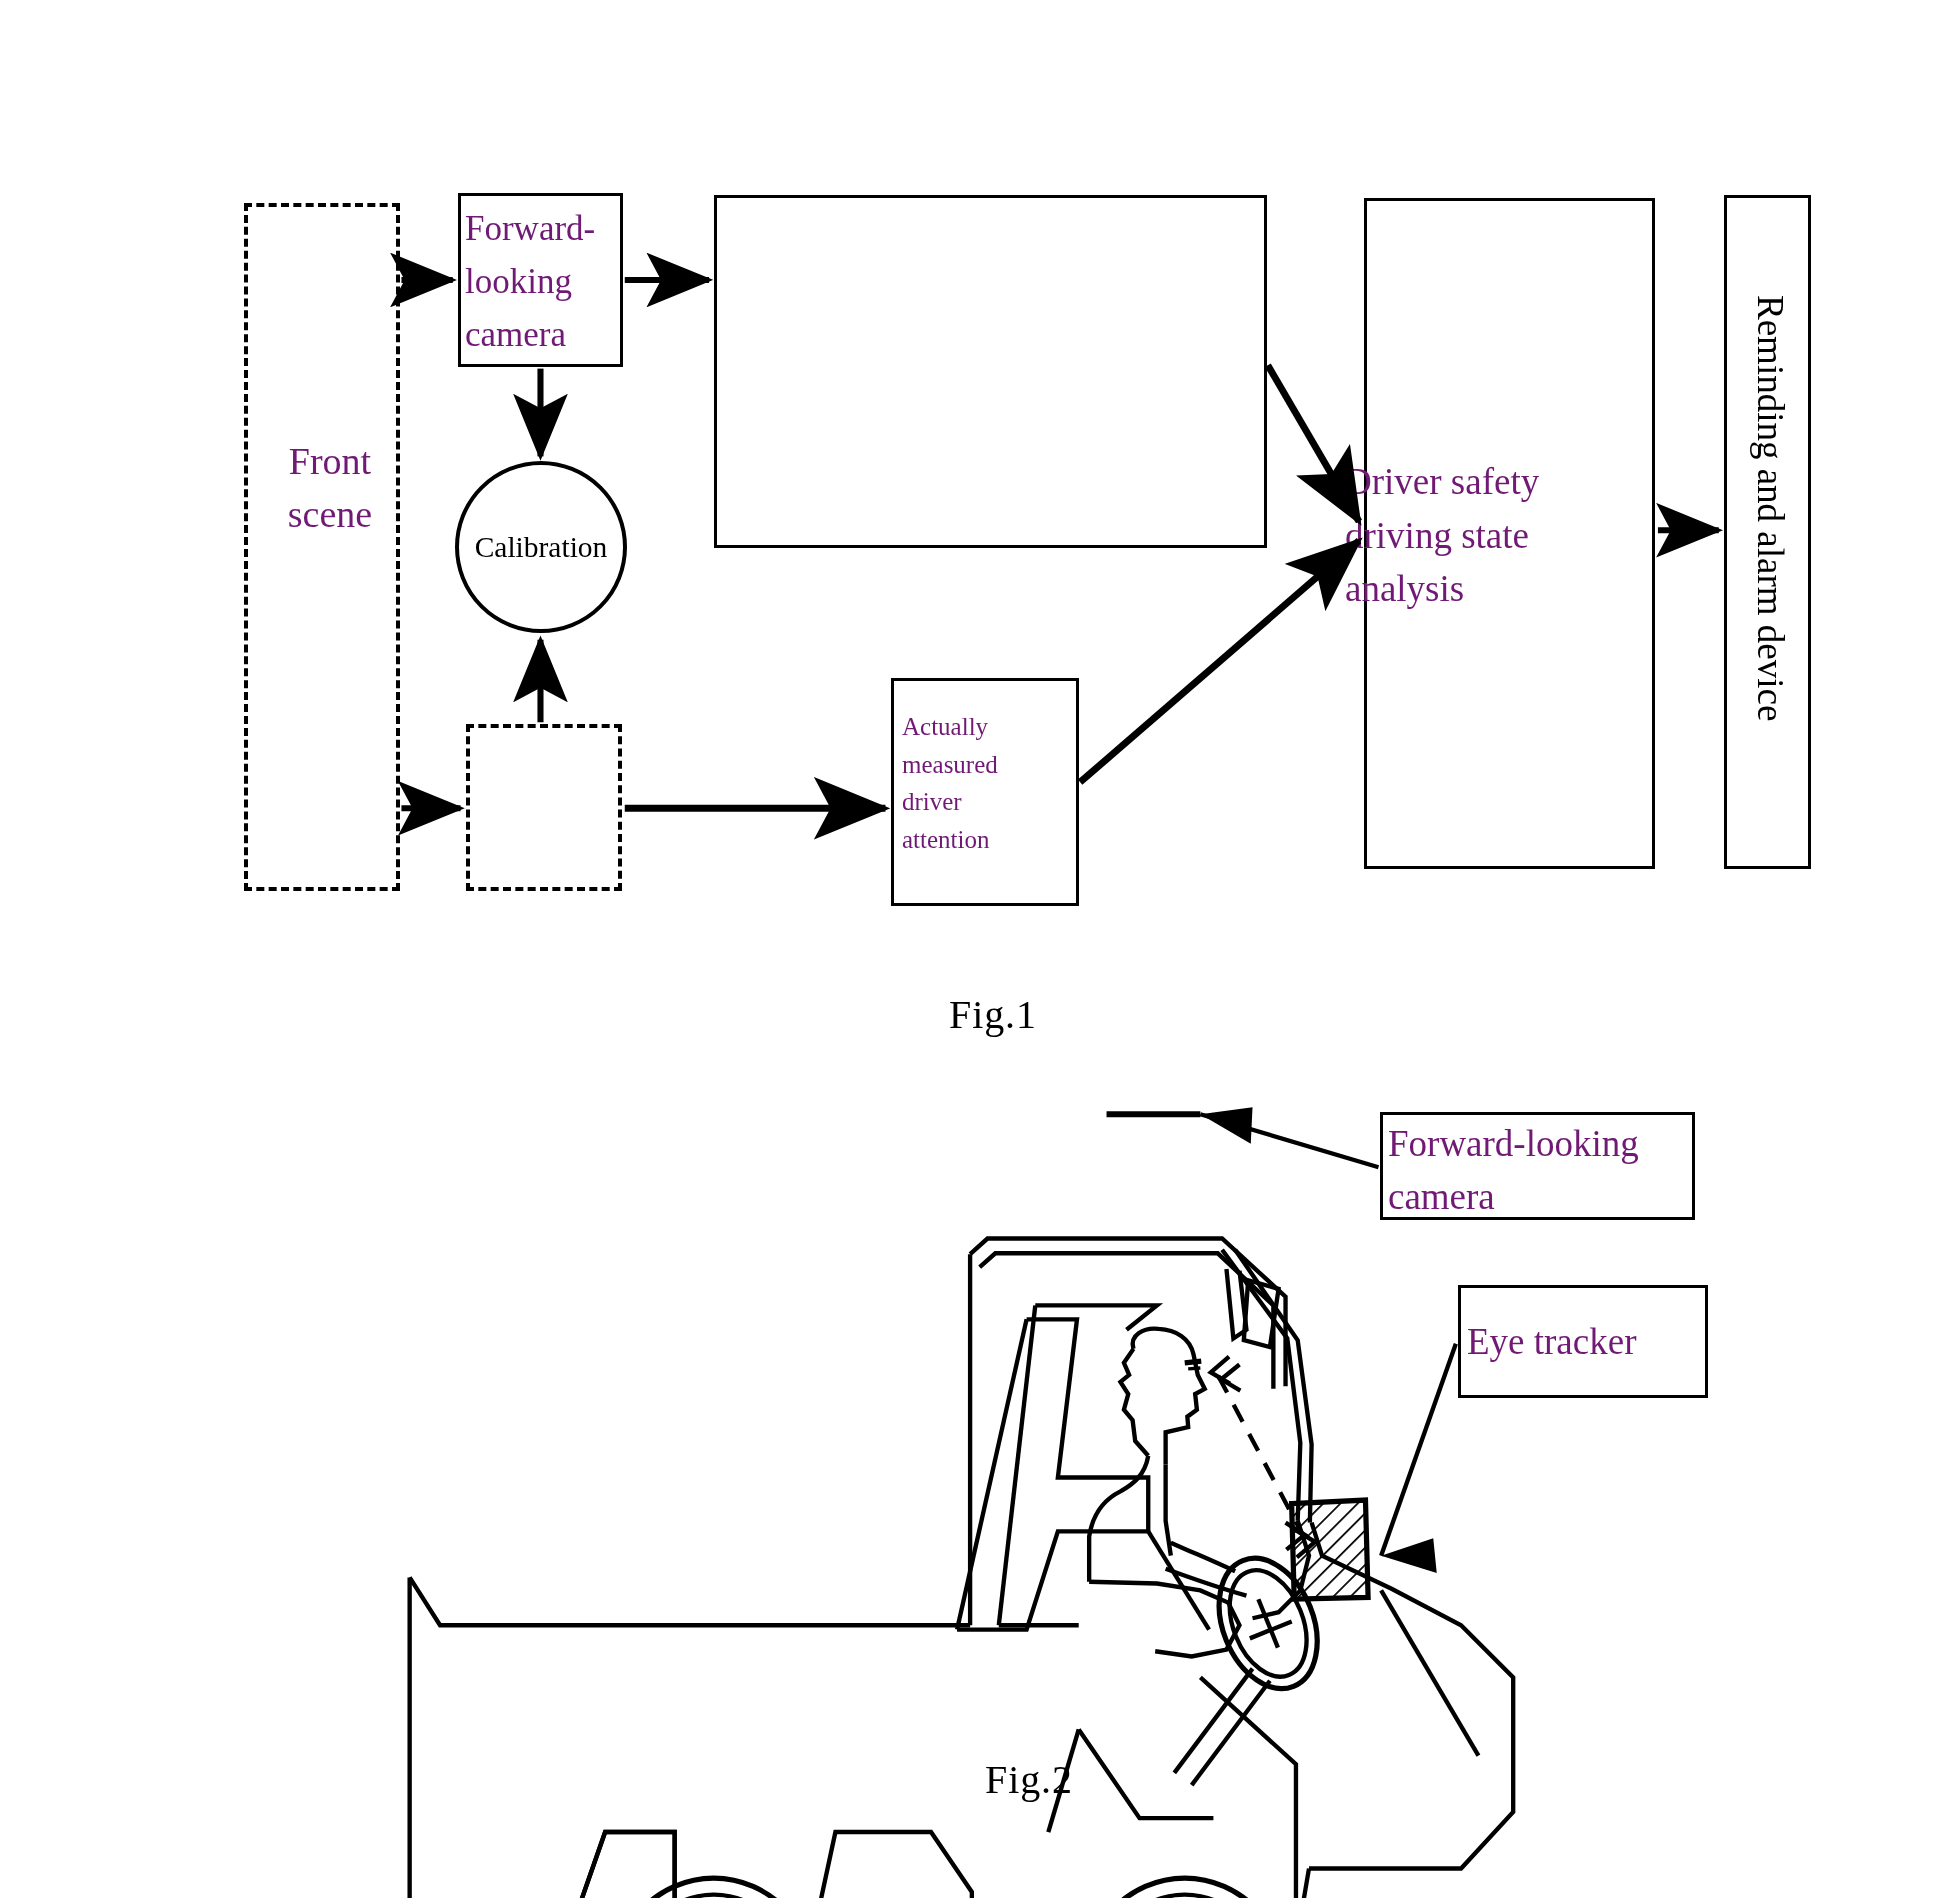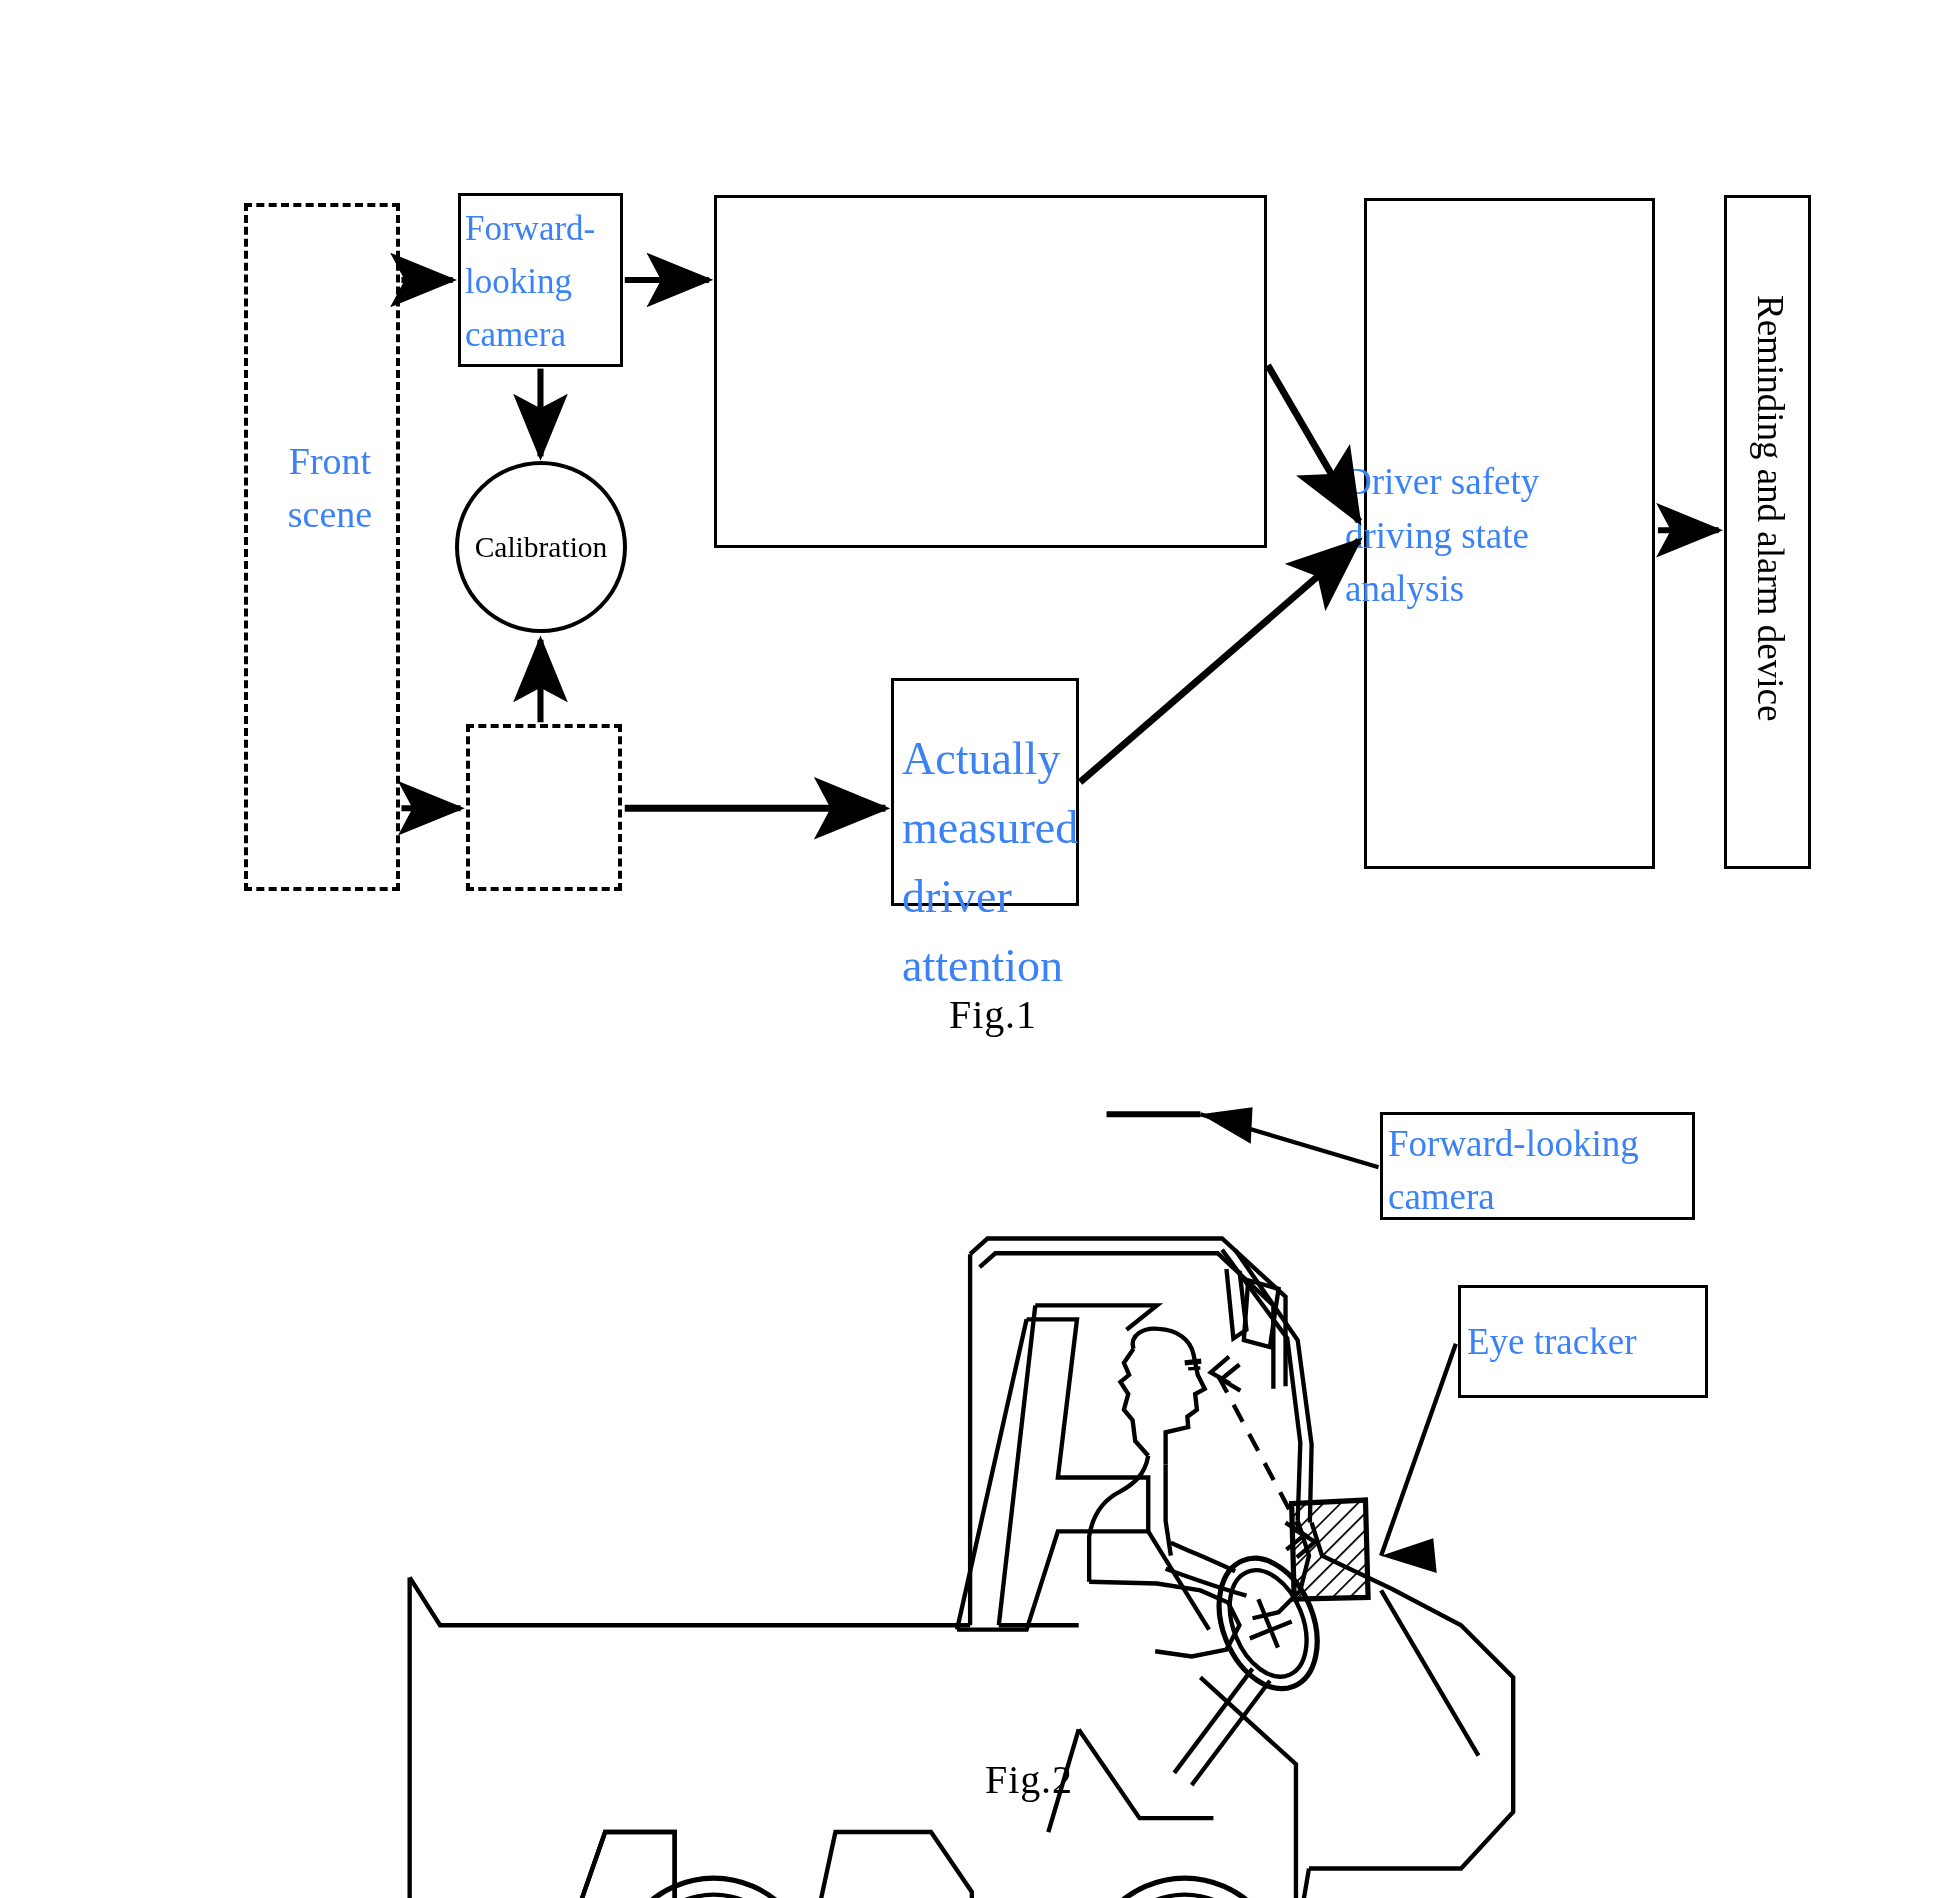--- a/index.html
+++ b/index.html
@@ -28,21 +28,21 @@
     background: #fff;
   }
   .box.dashed {
     border: 4.3px dashed #000;
   }
   .box-text {
     position: absolute;
     box-sizing: border-box;
     font-size: 35px;
     line-height: 1.45;
-    color: #3b82f6;
+    color: #701a75;
     white-space: pre-wrap;
   }
   .big-text {
     font-size: 38px;
     line-height: 1.62;
     text-align: justify;
     text-align-last: left;
   }
 
   .circle {
@@ -99,21 +99,21 @@
 
   <div class="circle" style="left:455px; top:461px; width:172px; height:172px;align-items:center;">
     <span>Calibration</span>
   </div>
 
   <div class="box dashed" style="left:466px; top:724px; width:156px; height:167px;"></div>
 
   <div class="box" style="left:714px; top:195px; width:553px; height:353px;"></div>
 
   <div class="box" style="left:891px; top:678px; width:188px; height:228px;"></div>
-  <div class="box-text" style="left:902px; top:724px; width:188px; font-size:46px; line-height:1.5;">Actually
+  <div class="box-text" style="left:902px; top:708px; width:188px; font-size:25px; line-height:1.5;">Actually
 measured
 driver
 attention</div>
 
   <div class="box" style="left:1364px; top:198px; width:291px; height:671px;"></div>
   <div class="box-text" style="left:1345px; top:455px; width:295px; font-size:37px; line-height:1.45;">Driver safety
 driving state
 analysis</div>
 
   <div class="box" style="left:1724px; top:195px; width:87px; height:674px;"></div>

